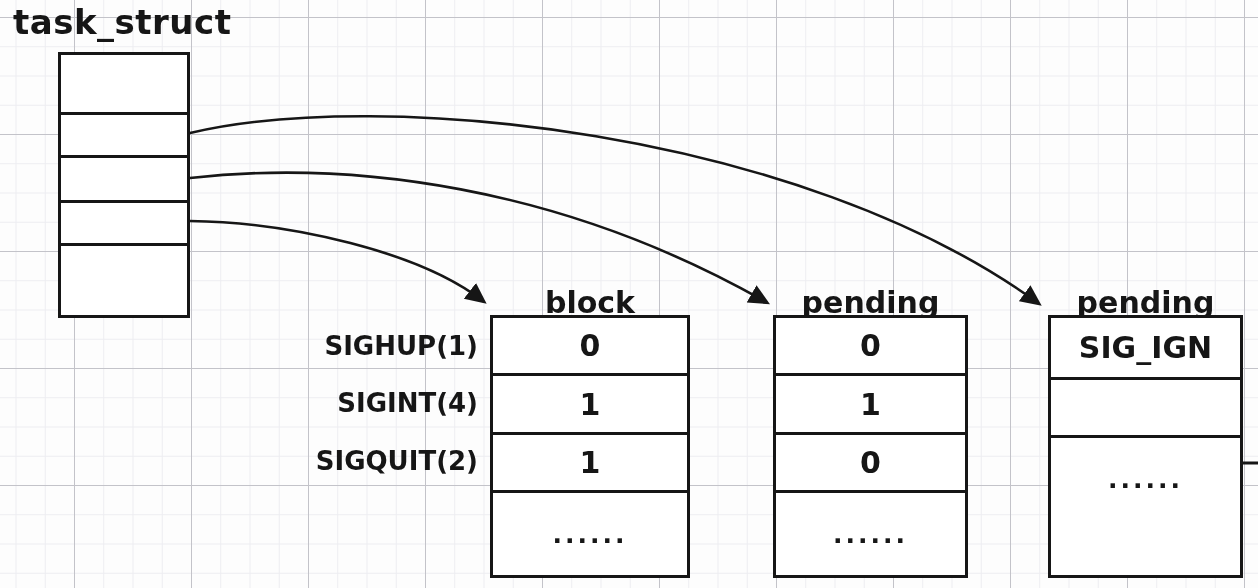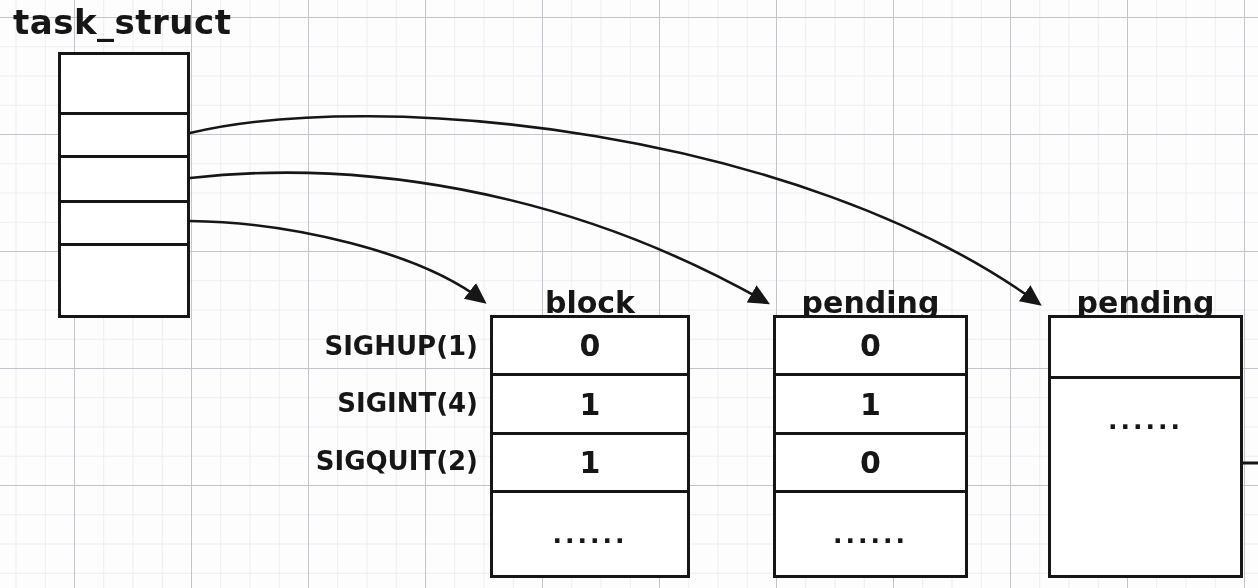--- a/index.html
+++ b/index.html
@@ -106,17 +106,18 @@
   <div class="tbl-header pending-pos">pending</div>
   <div class="tbl pending-pos">
     <div class="cell c1">0</div>
     <div class="cell c2">1</div>
     <div class="cell c3">0</div>
     <div class="cell c4 dots">......</div>
   </div>
 
   <div class="tbl-header handler-pos">pending</div>
   <div class="tbl handler-pos">
+    <div class="cell c2">SIG_IGN</div>
     <div class="cell c3"></div>
     <div class="cell c4 dots">......</div>
   </div>
 
 </div>
 
 </body></html>

